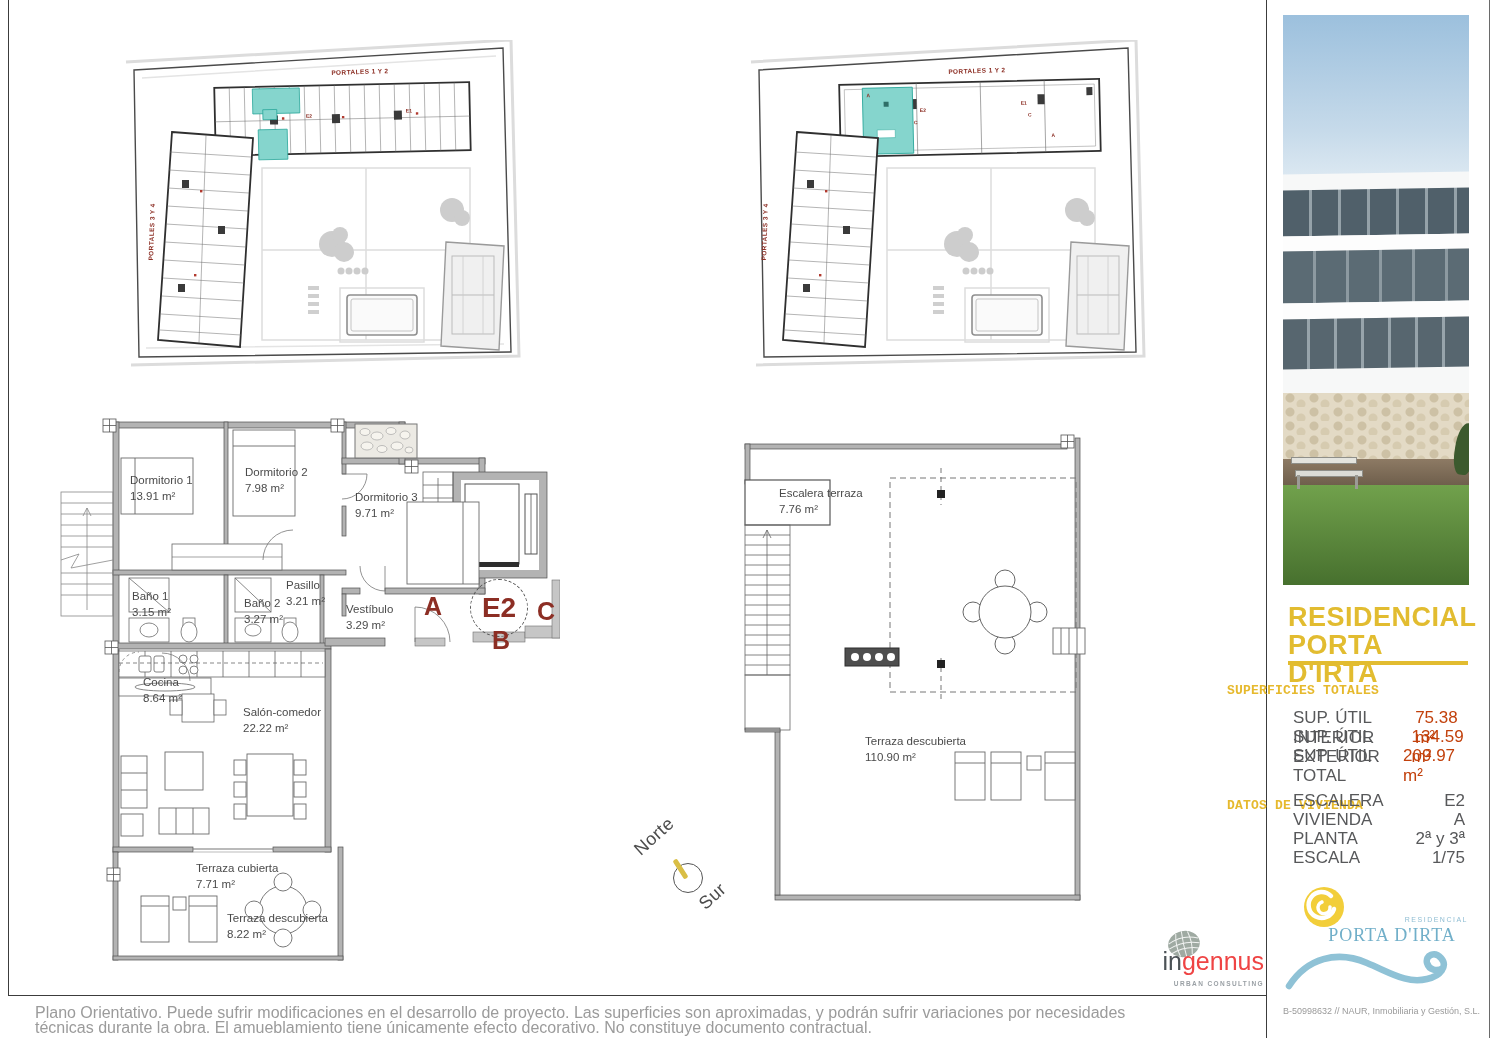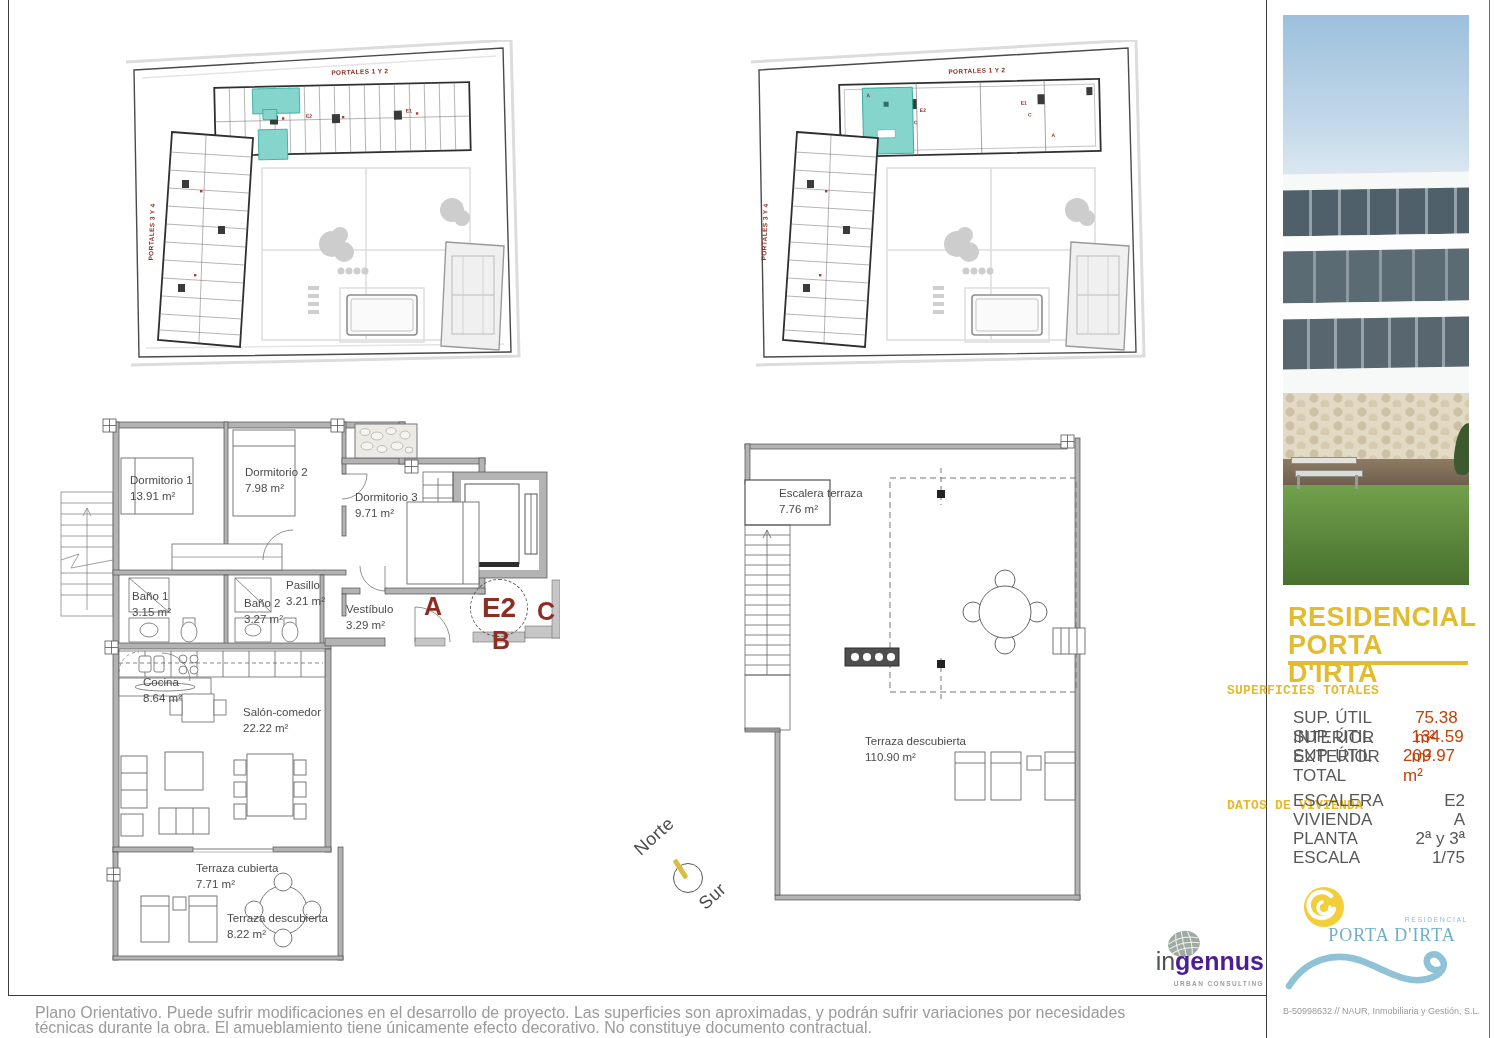--- a/index.html
+++ b/index.html
@@ -43,21 +43,21 @@
   .photo .plant{position:absolute;right:-6px;top:408px;width:20px;height:52px;background:#3c5a2e;border-radius:50% 50% 40% 40%;transform:rotate(8deg);}
   
   .brand-small{position:absolute;left:1372px;top:916px;width:96px;text-align:right;font-size:7px;
                letter-spacing:1.5px;color:#8FBDD3;}
   .brand-name{position:absolute;left:1316px;top:925px;width:152px;text-align:center;
               font-family:"Liberation Serif",serif;font-size:18px;letter-spacing:1px;color:#71AFC9;}
   .sb-footer{position:absolute;left:1283px;top:1005px;width:200px;font-size:9px;line-height:12px;color:#9a9a9a;}
   
   .ing-text{position:absolute;left:1152px;top:948px;width:112px;text-align:right;font-size:25px;line-height:26px;}
   .ing-text .b{color:#4C5256;font-weight:normal;}
-  .ing-text .l{color:#4c1d95;font-weight:bold;}
+  .ing-text .l{color:#ef4444;}
   .ing-tag{position:absolute;left:1164px;top:980px;width:100px;text-align:right;font-size:6.5px;
            letter-spacing:1.4px;color:#9AA0A5;font-weight:bold;}
   .disclaimer{position:absolute;left:35px;top:1005px;width:1150px;font-size:16px;line-height:15px;color:#9b9b9b;}
   .compass-label{position:absolute;font-size:18px;color:#4d4d4d;letter-spacing:.5px;}
   .e2circle{position:absolute;left:470px;top:579px;width:56px;height:56px;border:1.5px dashed #555;
             border-radius:50%;display:flex;align-items:center;justify-content:center;
             font-size:28px;font-weight:bold;color:#8C2E24;}
   svg{position:absolute;}
   svg text{font-family:"Liberation Sans",sans-serif;}
 </style>

